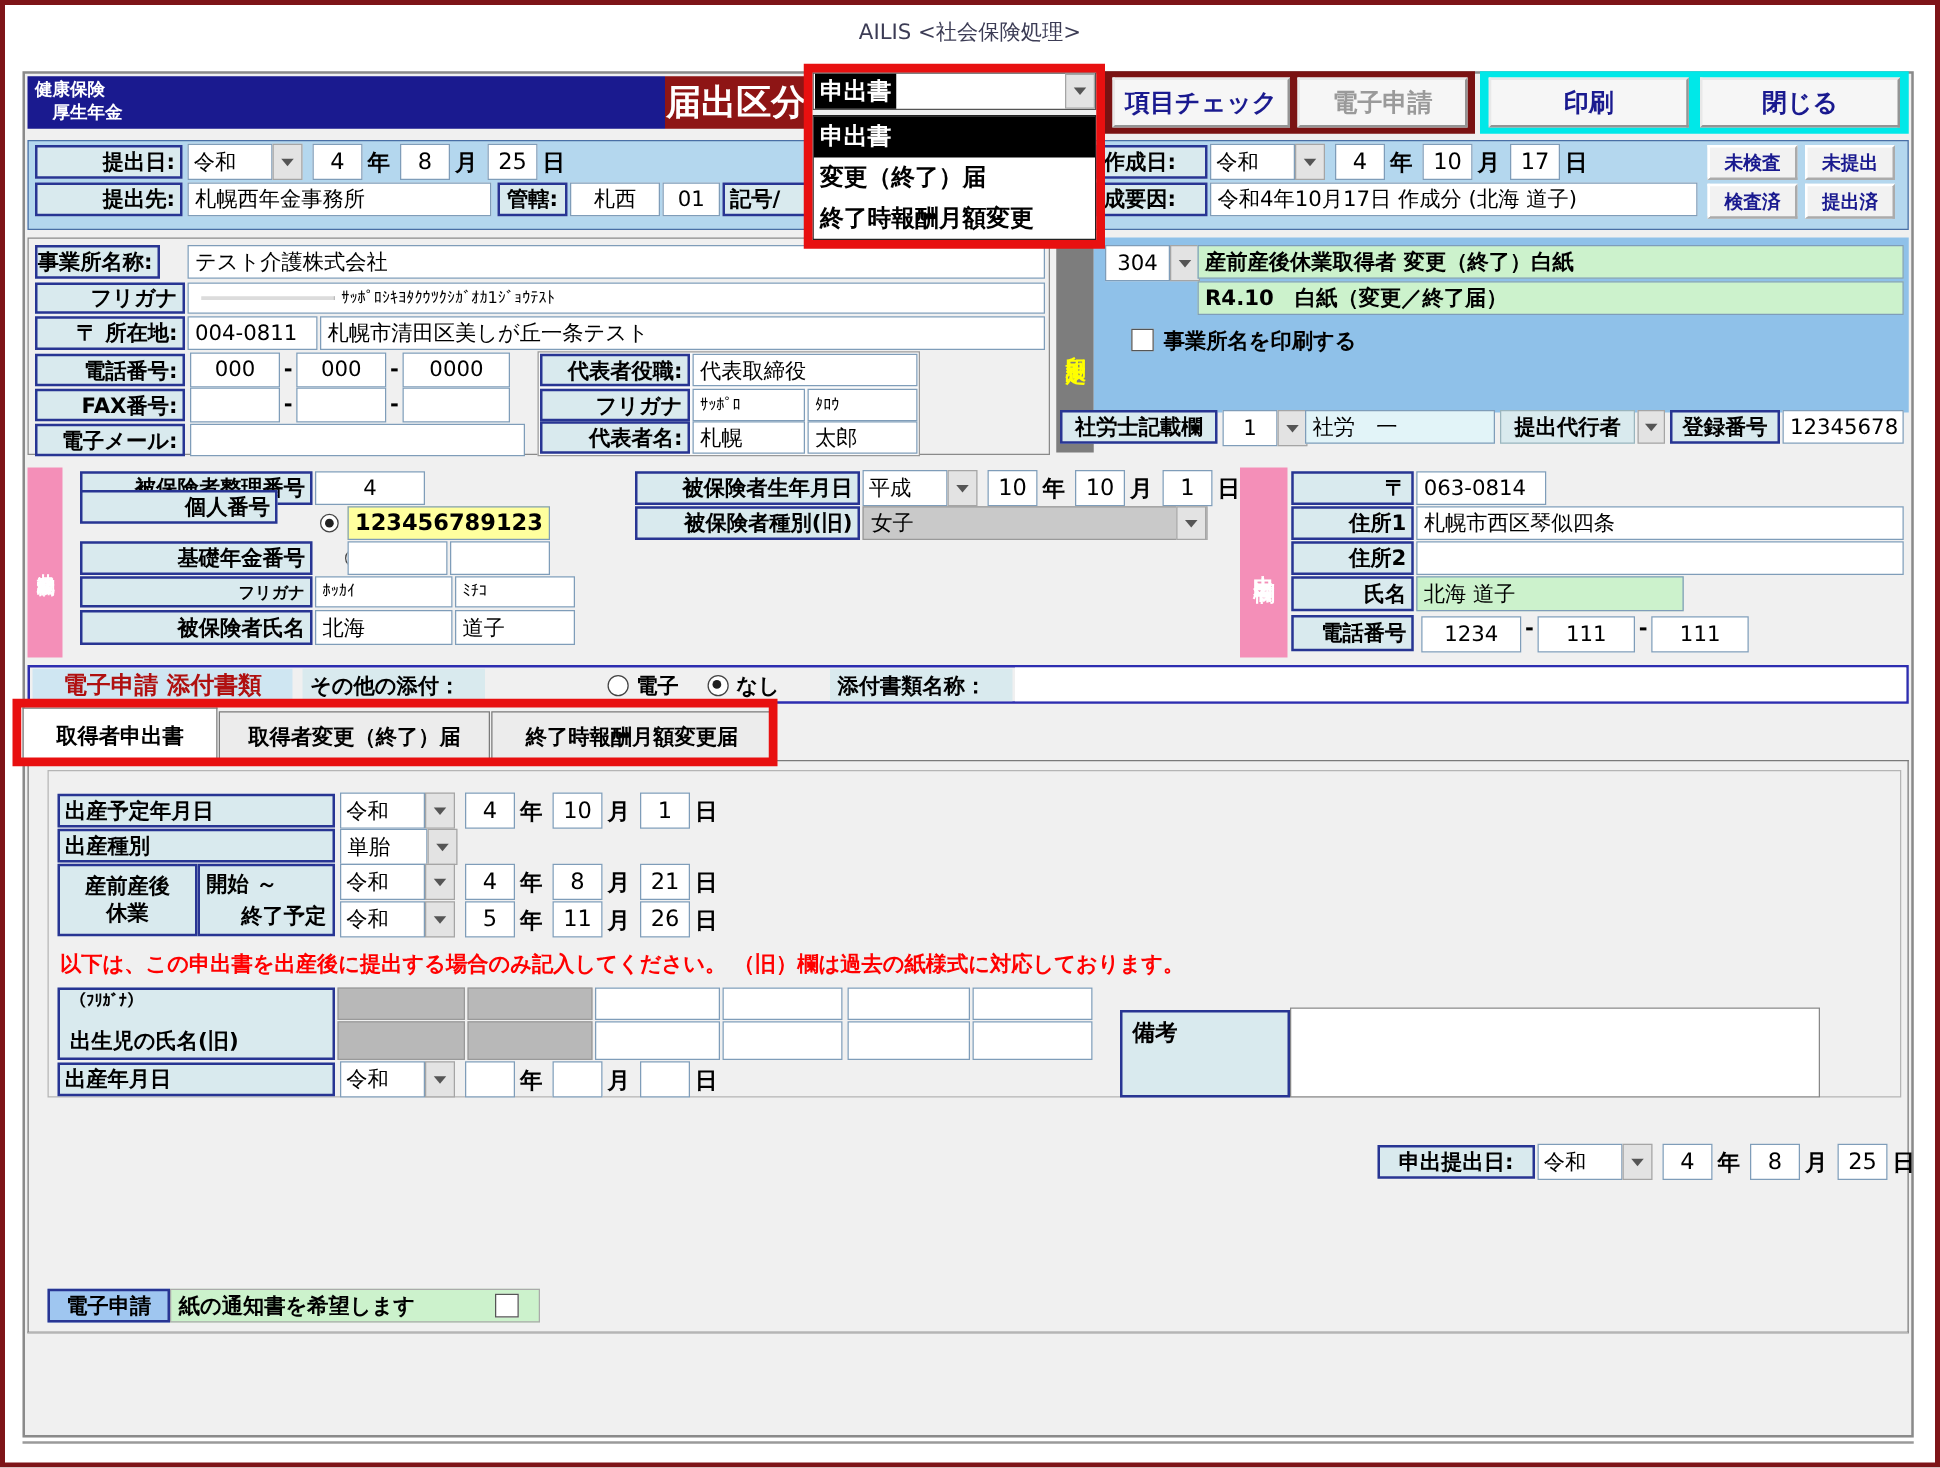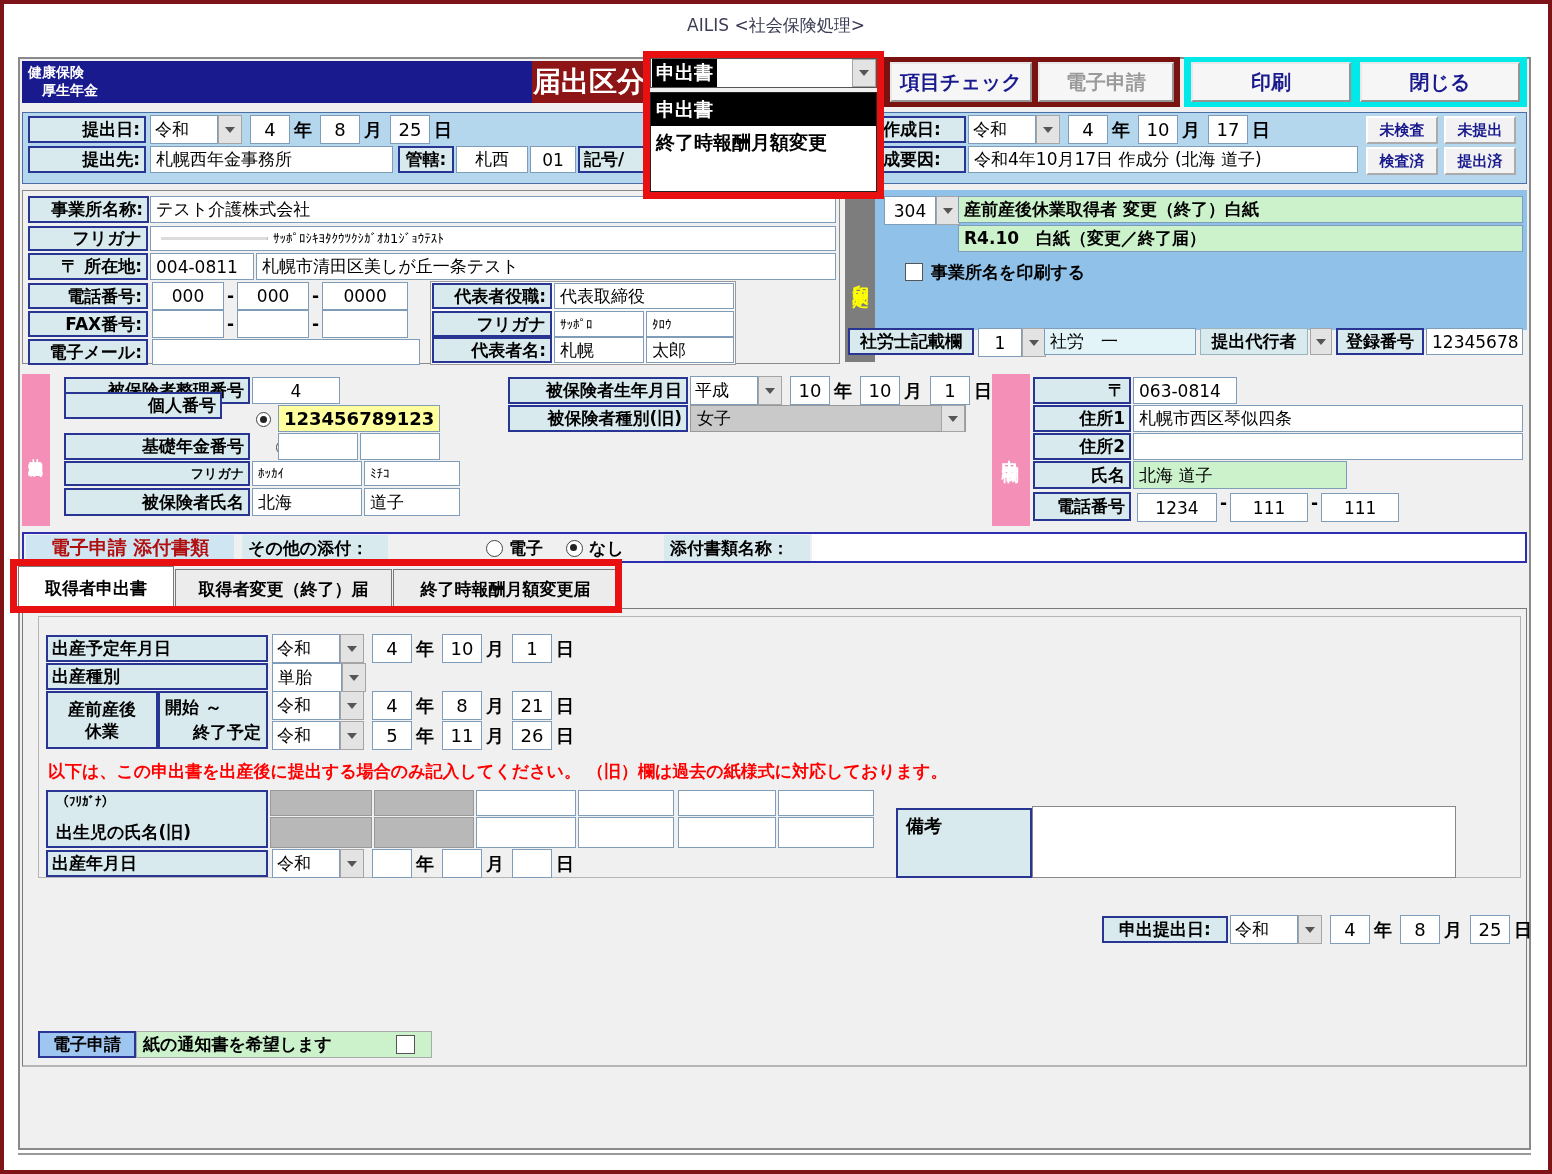--- a/index.html
+++ b/index.html
@@ -56,20 +56,21 @@
 </div>
 <div class="a" style="left:532px;top:61px;width:114px;height:42px;background:#8e1515;color:#fff;font-size:28px;font-weight:bold;display:flex;align-items:center;justify-content:center;">届出区分</div>
 
 
 <div class="a" style="left:650px;top:58px;width:227px;height:30px;background:#fff;border:1px solid #555;display:flex;align-items:center;z-index:40;">
   <span style="background:#000;color:#fff;font-size:19px;font-weight:bold;padding:1px 4px;margin-left:1px;">申出書</span>
   <span class="ddb" style="margin-left:auto;height:26px;"></span>
 </div>
 <div class="a" style="left:650px;top:92px;width:227px;height:100px;background:#fff;border:1px solid #222;z-index:40;">
   <div style="height:33px;line-height:33px;background:#000;color:#fff;padding-left:5px;font-size:19px;font-weight:600;">申出書</div>
+  <div style="height:33px;line-height:33px;padding-left:5px;font-size:19px;font-weight:600;">変更（終了）届</div>
   <div style="height:33px;line-height:33px;padding-left:5px;font-size:19px;font-weight:600;">終了時報酬月額変更</div>
 </div>
 
 <div class="a" style="left:884px;top:57px;width:296px;height:50px;background:#7a1212;"></div>
 <div class="a mbtn" style="left:890px;top:62px;width:142px;height:40px;">項目チェック</div>
 <div class="a mbtn dis" style="left:1038px;top:62px;width:136px;height:40px;">電子申請</div>
 <div class="a" style="left:1184px;top:57px;width:343px;height:50px;background:#00e8e8;"></div>
 <div class="a mbtn" style="left:1191px;top:62px;width:160px;height:40px;">印刷</div>
 <div class="a mbtn" style="left:1360px;top:62px;width:160px;height:40px;">閉じる</div>
 
@@ -107,21 +108,21 @@
   </div>
 <div class="a lbl l" style="left:877px;top:146px;width:89px;height:27px;">成要因:</div>
 <div class="a fld" style="left:968px;top:146px;width:390px;height:27px;">令和4年10月17日 作成分 (北海 道子)</div>
 <div class="a btn3d" style="left:1366px;top:116px;width:72px;height:28px;">未検査</div>
 <div class="a btn3d" style="left:1444px;top:116px;width:72px;height:28px;">未提出</div>
 <div class="a btn3d" style="left:1366px;top:147px;width:72px;height:28px;">検査済</div>
 <div class="a btn3d" style="left:1444px;top:147px;width:72px;height:28px;">提出済</div>
 
 
 <div class="a" style="left:22px;top:190px;width:818px;height:174px;background:#f0f0f0;border:1px solid #8a8a8a;"></div>
-<div class="a lbl" style="left:28px;top:196px;width:121px;height:27px;text-align:center;">事業所名称:</div>
+<div class="a lbl" style="left:28px;top:196px;width:100px;height:27px;text-align:center;">事業所名称:</div>
 <div class="a fld" style="left:150px;top:196px;width:686px;height:27px;">テスト介護株式会社</div>
 <div class="a lbl" style="left:28px;top:226px;width:120px;height:25px;">フリガナ</div>
 <div class="a fld" style="left:150px;top:226px;width:686px;height:25px;padding:10px;">
   <span style="width:106px;height:100%;background:#dcdcdc;border-right:1px solid #bbb;flex:none;"></span>
   <span class="kana" style="padding-left:5px;">ｻｯﾎﾟﾛｼｷﾖﾀｸｳﾂｸｼｶﾞｵｶ1ｼﾞｮｳﾃｽﾄ</span>
 </div>
 <div class="a lbl" style="left:28px;top:253px;width:120px;height:27px;">〒 所在地:</div>
 <div class="a fld" style="left:150px;top:253px;width:104px;height:27px;">004-0811</div>
 <div class="a fld" style="left:256px;top:253px;width:580px;height:27px;">札幌市清田区美しが丘一条テスト</div>
 <div class="a lbl" style="left:28px;top:283px;width:120px;height:26px;">電話番号:</div>

